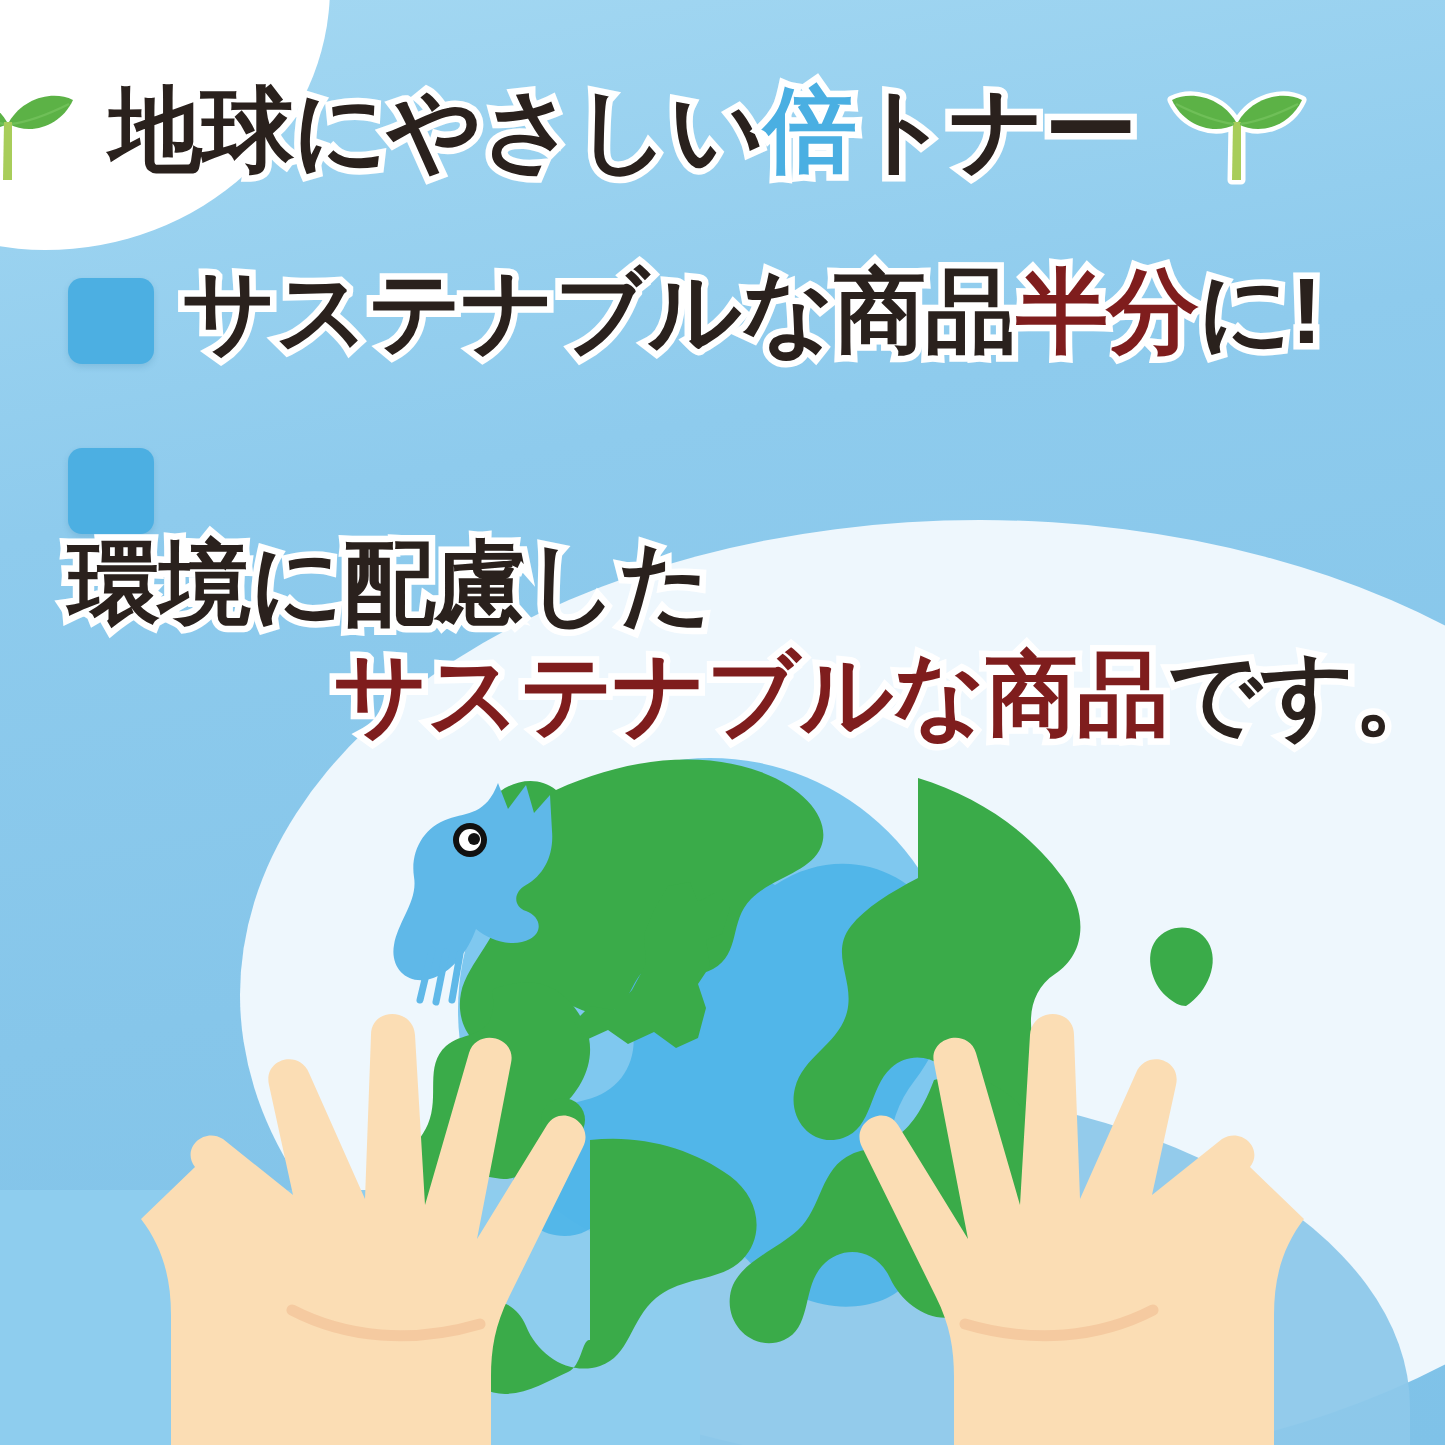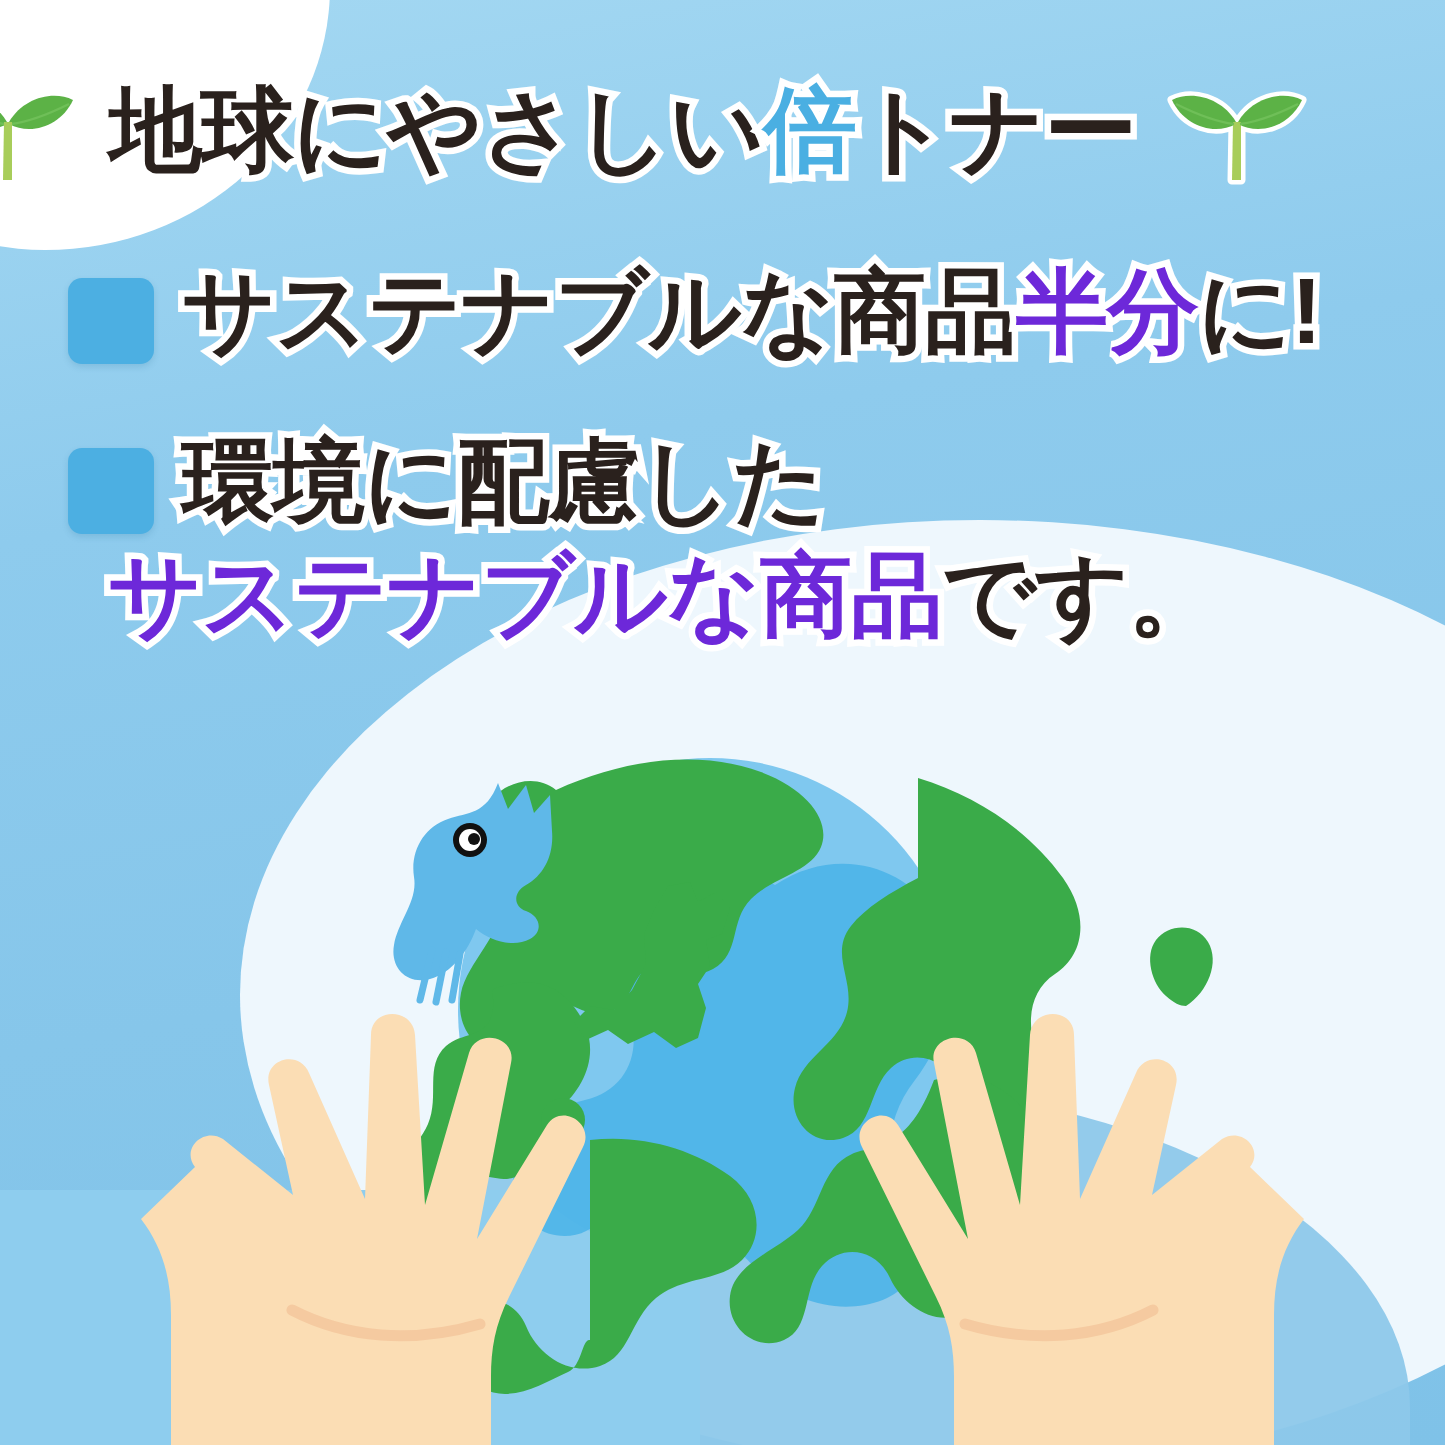--- a/index.html
+++ b/index.html
@@ -60,23 +60,23 @@
     flex:0 0 auto;width:86px;height:86px;margin-top:16px;margin-right:28px;
     background:#4cafe2;border-radius:14px;
     box-shadow:0 3px 6px rgba(40,110,150,.18);
   }
   .btext{
     font-size:92px;line-height:1.08;font-weight:900;letter-spacing:-1px;
     color:#2a211d;white-space:nowrap;
     -webkit-text-stroke:13px #ffffff;
     paint-order:stroke fill;
   }
-  .btext .hl{color:#6d28d9;}
-  .brow2{margin-top:62px;}
-  .bline2{padding-left:108px;margin-top:6px;}
+  .btext .hl{color:#7f1d1d;}
+  .brow2{margin-top:62px;flex-direction:column;}
+  .bline2{padding-left:108px;margin-top:6px;text-align:right;}
 
   
   .illus{position:absolute;left:0;top:0;width:1445px;height:1445px;}
   svg.ill{position:absolute;left:0;top:0;width:1445px;height:1445px;}
 </style>
 </head>
 <body>
 
 <div id="stage">
 

